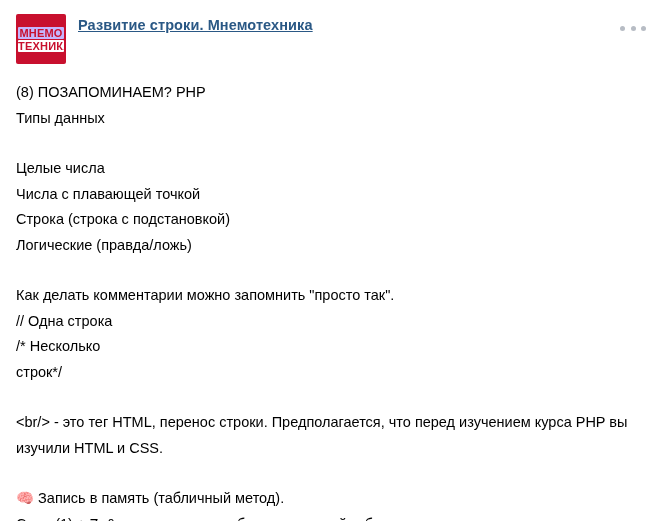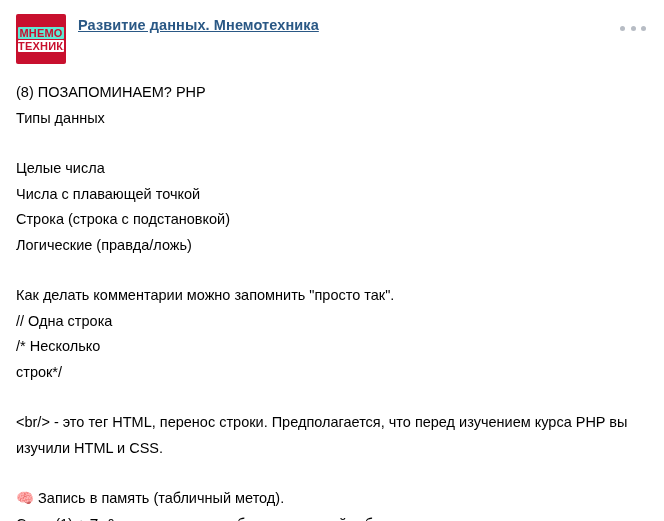--- a/index.html
+++ b/index.html
@@ -43,21 +43,21 @@
   .avatar .av-line {
     color: #ffffff;
     font-size: 11px;
     font-weight: bold;
     line-height: 12px;
     letter-spacing: 0.2px;
     text-align: center;
     background: #ffffff00;
   }
   .avatar .av-line1 {
-    background: #5eead4;
+    background: #c4b5fd;
     color: #c8102e;
     width: 46px;
     border-radius: 1px;
     margin-bottom: 1px;
   }
   .avatar .av-line2 {
     background: #ffffff;
     color: #c8102e;
     width: 46px;
     border-radius: 1px;
@@ -119,21 +119,21 @@
 <body>
 
 <div class="post">
 
   <div class="post-header">
     <div class="avatar">
       <span class="av-line av-line1">МНЕМО</span>
       <span class="av-line av-line2">ТЕХНИКА</span>
     </div>
     <div class="header-text">
-      <a class="group-name" href="#">Развитие данных. Мнемотехника</a>
+      <a class="group-name" href="#">Развитие строки. Мнемотехника</a>
     </div>
   </div>
 
   <div class="more-btn">
     <i></i>
       <i></i>
       <i></i>
   </div>
 
   <div class="post-body"><span class="line">(8) ПОЗАПОМИНАЕМ? PHP</span><span class="line">Типы данных</span><span class="blank"></span><span class="line">Целые числа</span><span class="line">Числа с плавающей точкой</span><span class="line">Строка (строка с подстановкой)</span><span class="line">Логические (правда/ложь)</span><span class="blank"></span><span class="line">Как делать комментарии можно запомнить "просто так".</span><span class="line">// Одна строка</span><span class="line">/* Несколько</span><span class="line">строк*/</span><span class="blank"></span><span class="line">&lt;br/&gt; - это тег HTML, перенос строки. Предполагается, что перед изучением курса PHP вы изучили HTML и CSS.</span><span class="blank"></span><span class="line">🧠 Запись в память (табличный метод).</span><span class="line">Слон (1) + Z, &amp;: утки, экран, коробка, мраморный куб.</span></div>

